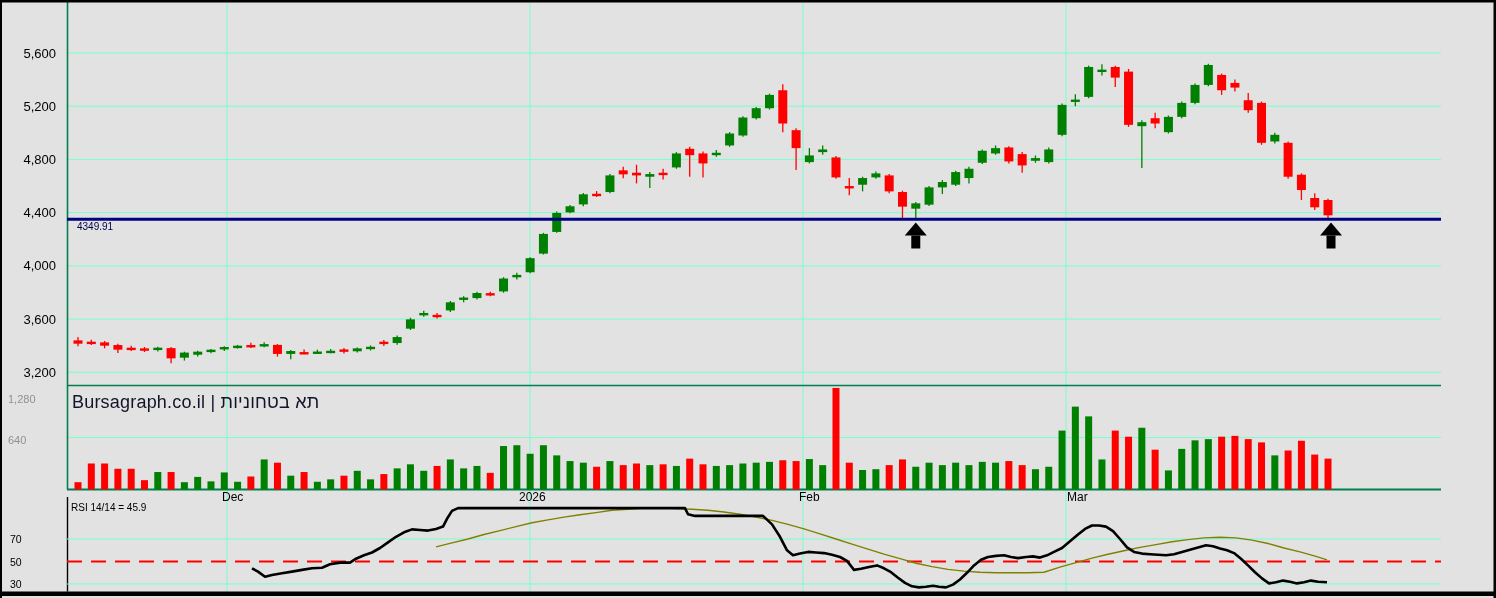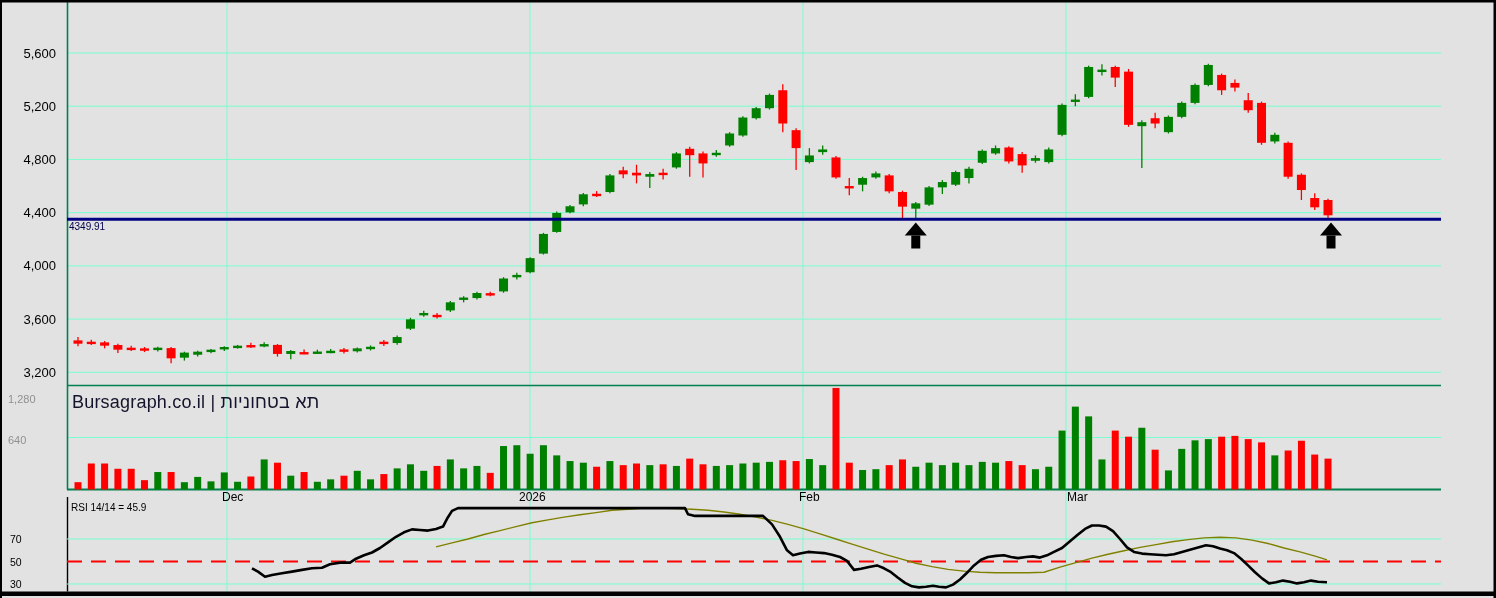--- a/index.html
+++ b/index.html
@@ -3,21 +3,21 @@
 <meta charset="utf-8">
 <style>
   html,body{margin:0;padding:0;background:#bfbfbf;}
   .screen{
     position:relative;width:1496px;height:598px;background:#e2e2e2;
     overflow:hidden;font-family:"Liberation Sans",sans-serif;
   }
   .screen svg{position:absolute;left:0;top:0;}
   .overlay-label{position:absolute;white-space:nowrap;}
   .watermark{left:72px;top:392px;font-size:18px;color:#13132b;letter-spacing:.2px;}
-  .hline-label{left:69px;top:221px;font-size:10px;color:#00004d;}
+  .hline-label{left:69px;top:221px;font-size:10px;color:#00004d;padding-left:8px;}
   .rsi-title{left:71px;top:502px;font-size:10px;color:#000;}
   text{font-family:"Liberation Sans",sans-serif;}
 </style>
 </head>
 <body>
 
 <div class="screen">
   <svg id="svg-root" width="1496" height="598" viewBox="0 0 1496 598">
       <g>
         <line x1="227" y1="2" x2="227" y2="591.5" stroke="#79ffcd" stroke-width="1"></line>

